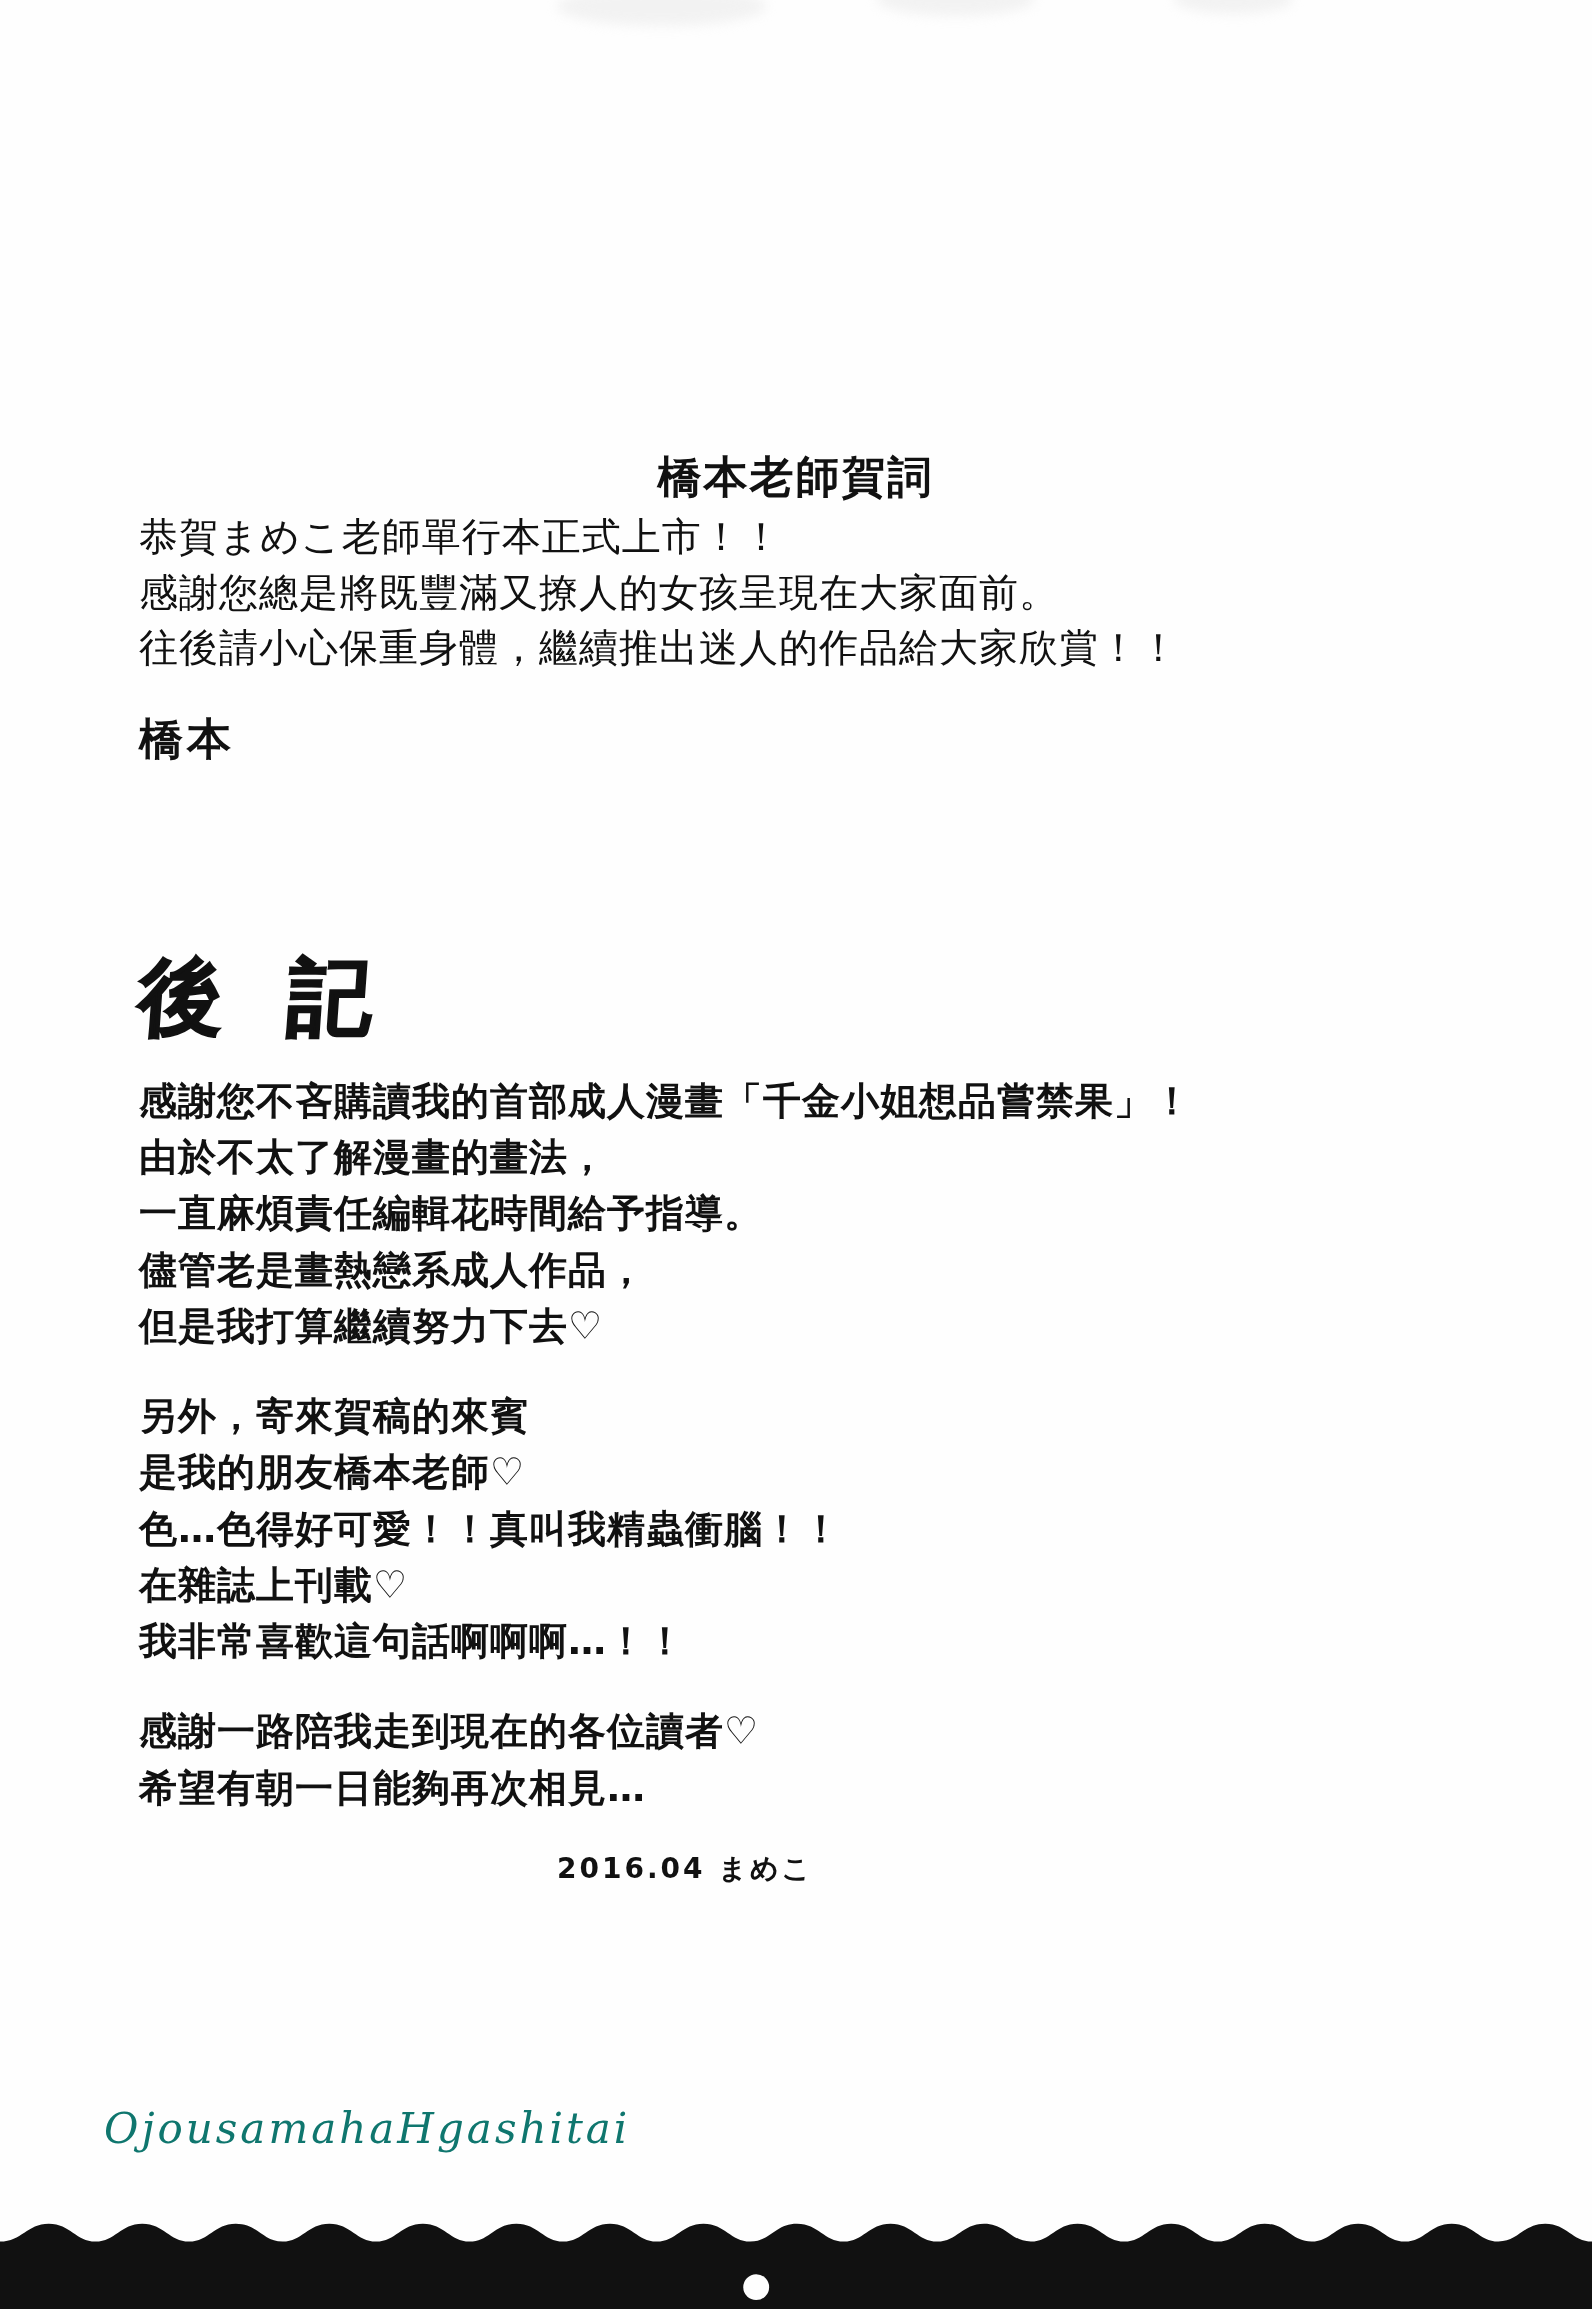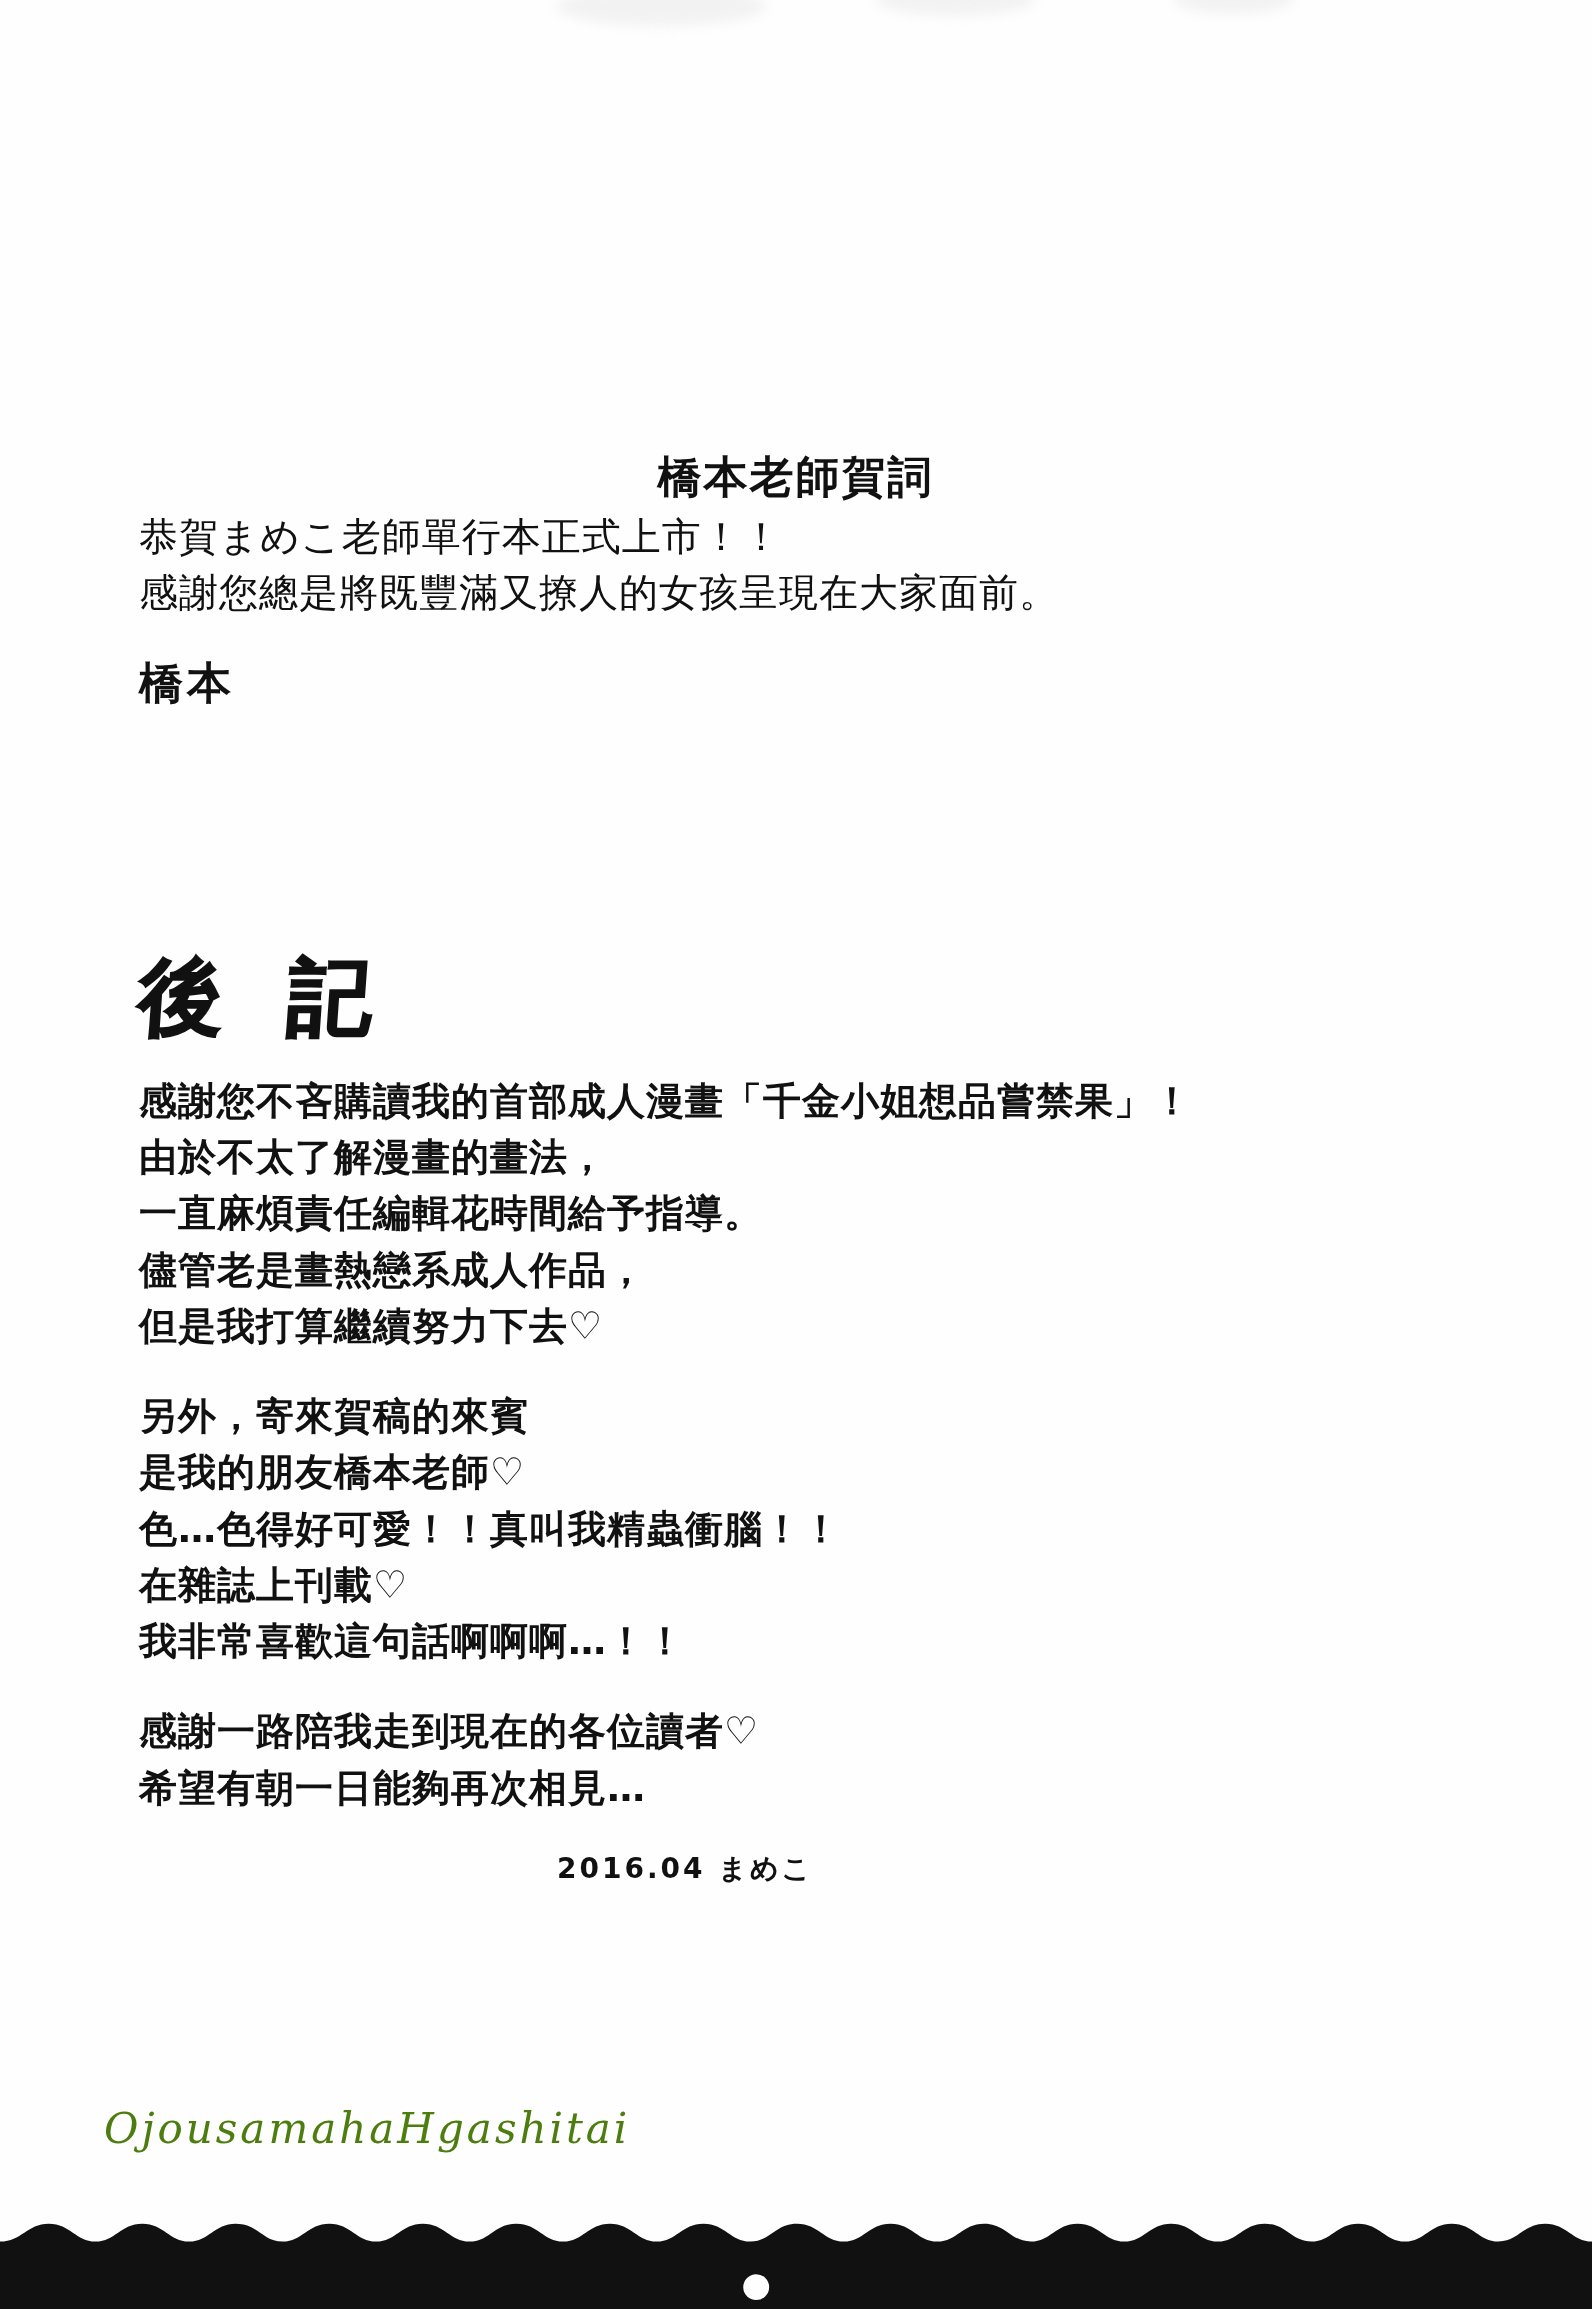--- a/index.html
+++ b/index.html
@@ -106,21 +106,21 @@
 
   
   .romaji {
     position: absolute;
     left: 104px;
     top: 2104px;
     font-family: "DejaVu Serif", serif;
     font-style: italic;
     font-size: 42px;
     letter-spacing: 3px;
-    color: #4d7c0f;
+    color: #0f766e;
   }
 
   
   .scallop {
     position: absolute;
     left: 0;
     bottom: 0;
     width: 1592px;
     height: 129px;
   }
@@ -132,20 +132,21 @@
 
   <div class="smudge s1"></div>
   <div class="smudge s2"></div>
   <div class="smudge s3"></div>
 
   <section class="greeting">
     <div class="greeting-title">橋本老師賀詞</div>
 
     <div class="greeting-line">恭賀まめこ老師單行本正式上市！！</div>
     <div class="greeting-line">感謝您總是將既豐滿又撩人的女孩呈現在大家面前。</div>
+    <div class="greeting-line">往後請小心保重身體，繼續推出迷人的作品給大家欣賞！！</div>
 
     <div class="greeting-sign">橋本</div>
   </section>
 
   <section class="afterword">
     <div class="afterword-heading">後 記</div>
 
     <div class="para">
       <div class="aw-line">感謝您不吝購讀我的首部成人漫畫「千金小姐想品嘗禁果」！</div>
       <div class="aw-line">由於不太了解漫畫的畫法，</div>

